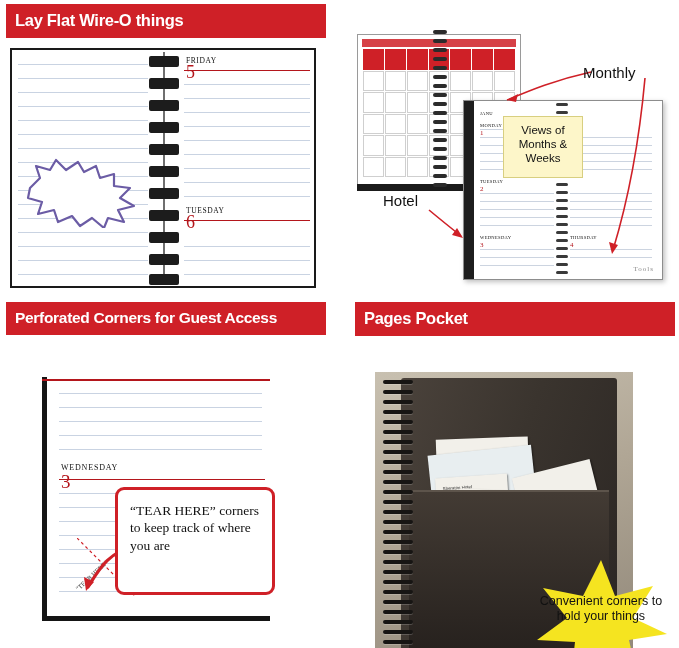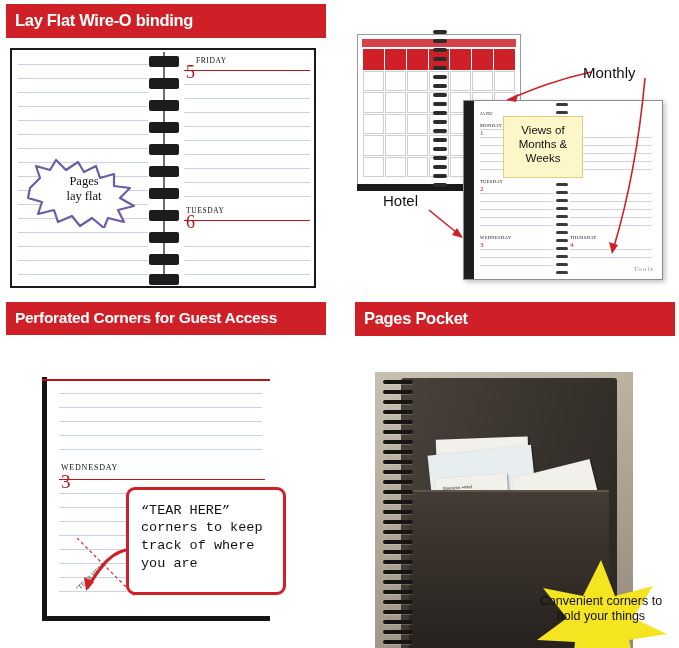--- a/index.html
+++ b/index.html
@@ -358,30 +358,30 @@
     bottom: 24px;
     font-family: "Liberation Serif", serif;
     font-size: 6.5px;
     color: #333;
     transform: rotate(-43deg);
     transform-origin: left bottom;
     white-space: nowrap;
   }
   .callout-red {
     position: absolute;
-    left: 120px;
+    left: 109px;
     top: 152px;
     width: 160px;
     height: 108px;
     background: #ffffff;
     border: 3px solid #cf2027;
     border-radius: 9px;
     box-sizing: border-box;
     padding: 12px 12px;
-    font-family: Liberation Mono, monospace;
+    font-family: Liberation Serif, serif;
     font-size: 13.5px;
     line-height: 1.32;
     color: #111;
   }
 
   
   .photo {
     position: absolute;
     left: 20px;
     top: 36px;
@@ -463,21 +463,21 @@
     color: #111;
     line-height: 1.22;
   }
 </style>
 </head>
 <body>
 
 <div class="grid">
 
   <div class="panel" id="panel-lay-flat">
-    <div class="panel-header">Lay Flat Wire-O binding</div>
+    <div class="panel-header">Lay Flat Wire-O things</div>
     <div class="panel-body" style="height:256px">
 
       <div class="spread">
         <div class="page-lines left-page">
           <div class="ln" style="top:14px"></div>
             <div class="ln" style="top:28px"></div>
           <div class="ln" style="top:42px"></div>
             <div class="ln" style="top:56px"></div>
           <div class="ln" style="top:70px"></div>
             <div class="ln" style="top:84px"></div>
@@ -502,21 +502,21 @@
             <div class="ln" style="top:104px"></div>
           <div class="ln" style="top:118px"></div>
             <div class="ln" style="top:132px"></div>
           <div class="ln" style="top:146px"></div>
           <div class="ln" style="top:196px"></div>
             <div class="ln" style="top:210px"></div>
           <div class="ln" style="top:224px"></div>
         </div>
 
         <div class="red-rule" style="left:172px; top:20px; width:126px;"></div>
-        <div class="day-label" style="left:184px; top:6px">FRIDAY</div>
+        <div class="day-label" style="left:174px; top:6px">FRIDAY</div>
         <div class="day-num" style="left:174px; top:12px">5</div>
 
         <div class="red-rule" style="left:172px; top:170px; width:126px;"></div>
         <div class="day-label" style="left:174px; top:156px">TUESDAY</div>
         <div class="day-num" style="left:174px; top:162px">6</div>
 
         <div class="wireo">
           <div class="spine"></div>
           <div class="coil" style="top:4px"></div>
           <div class="coil" style="top:26px"></div>
@@ -528,22 +528,20 @@
           <div class="coil" style="top:158px"></div>
           <div class="coil" style="top:180px"></div>
           <div class="coil" style="top:202px"></div>
           <div class="coil" style="top:222px"></div>
         </div>
 
         <div class="burst">
           <svg width="116" height="70" viewBox="0 0 116 70">
             <polygon points="4,30 14,20 10,8 24,12 30,2 40,12 52,4 58,14 70,8 74,20 88,16 88,28 104,30 94,40 108,48 92,52 98,64 82,60 78,70 66,60 54,68 46,58 32,64 28,52 12,56 16,44 2,40" fill="#ffffff" stroke="#6b5ca5" stroke-width="2.2" stroke-linejoin="round"></polygon>
           </svg>
-          <div class="burst-text" style="white-space:pre-line">Pages
-lay flat</div>
         </div>
       </div>
     </div>
   </div>
 
   <div class="panel" id="panel-views">
     <div class="panel-body" style="height:256px">
 
       <div class="month-book">
         <div class="mtop"></div>

